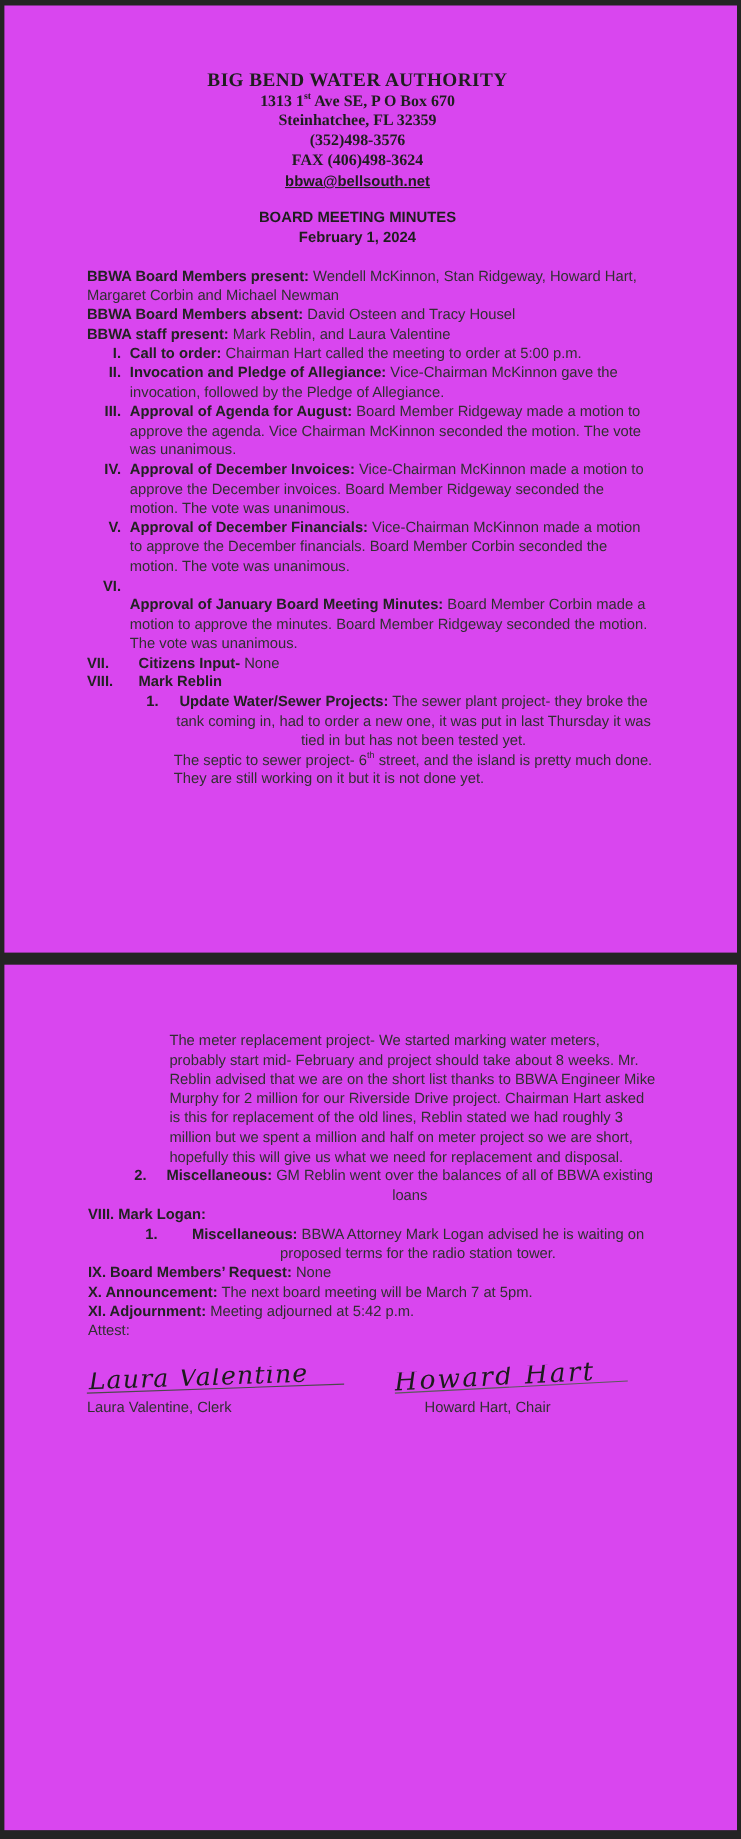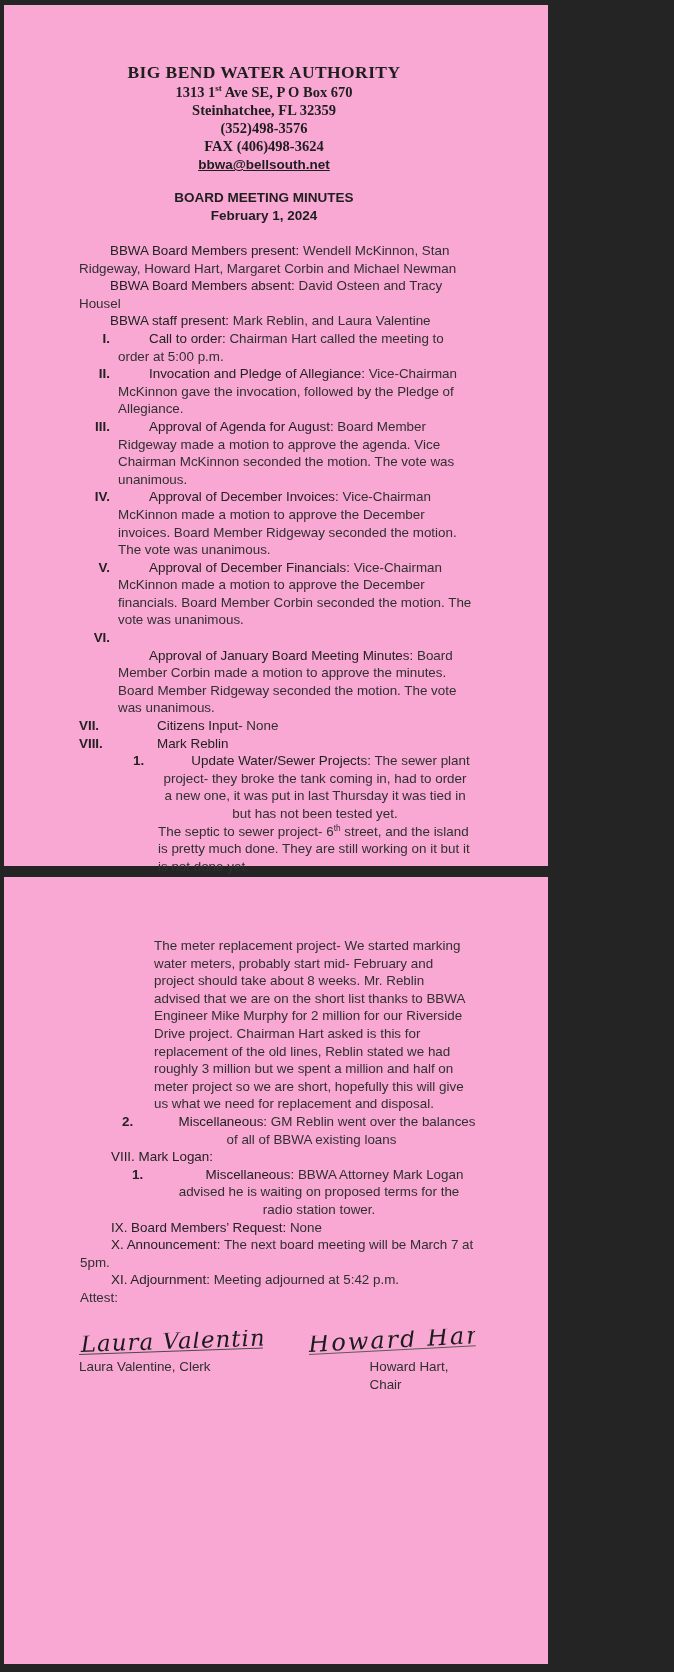--- a/index.html
+++ b/index.html
@@ -4,39 +4,39 @@
 <style>
   html,body{margin:0;padding:0;}
   body{
     width:674px;height:1672px;position:relative;
     background:#242424;
     font-family:"Liberation Sans",sans-serif;
     color:#2b2b2b;
     overflow:hidden;
   }
   .page{
-    position:absolute;left:4px;width:544px;background:#f9a8d4;
+    position:absolute;left:4px;width:666px;background:#d946ef;
     box-sizing:border-box;
   }
   .page1{top:5px;height:861px;}
   .page2{top:877px;height:787px;}
   .bottom-bar{position:absolute;left:0;top:1664px;width:674px;height:8px;background:#242424;}
 
   
   .hdr{padding-top:56px;text-align:center;margin-right:24px;color:#1e1e1e;}
   .org{font-family:"Liberation Serif",serif;font-weight:700;font-size:17.5px;line-height:22px;letter-spacing:.4px;}
   .addr{font-family:"Liberation Serif",serif;font-weight:700;font-size:14.5px;line-height:18px;}
   .email{font-weight:700;font-size:13.5px;line-height:19px;text-decoration:underline;}
   .doc-title{font-weight:700;font-size:13.5px;line-height:18px;margin-top:15px;}
   .doc-date{font-weight:700;font-size:13.5px;line-height:18px;}
 
   
   .body{padding:17px 76px 0 75px;font-size:13.4px;line-height:17.6px;color:#303030;}
   .p2body{padding:60px 72px 0 75px;font-size:13.4px;line-height:17.6px;color:#303030;}
-  .b{font-weight:400;color:#222;margin-left:31px;}
+  .b{font-weight:700;color:#222;}
   p{margin:0;}
   .item{display:flex;}
   .m{flex:none;width:31px;text-align:right;font-weight:700;color:#222;}
   .m-wide{flex:none;width:39px;text-align:left;font-weight:700;color:#222;}
   .t{margin-left:8px;}
   .t-noflex{margin-left:39px;}
   .sub{display:flex;margin-left:54px;}
   .sm{flex:none;width:19px;font-weight:700;color:#222;}
   .st{margin-left:6px;text-align:center;}
   .subpar{margin-left:79px;}

